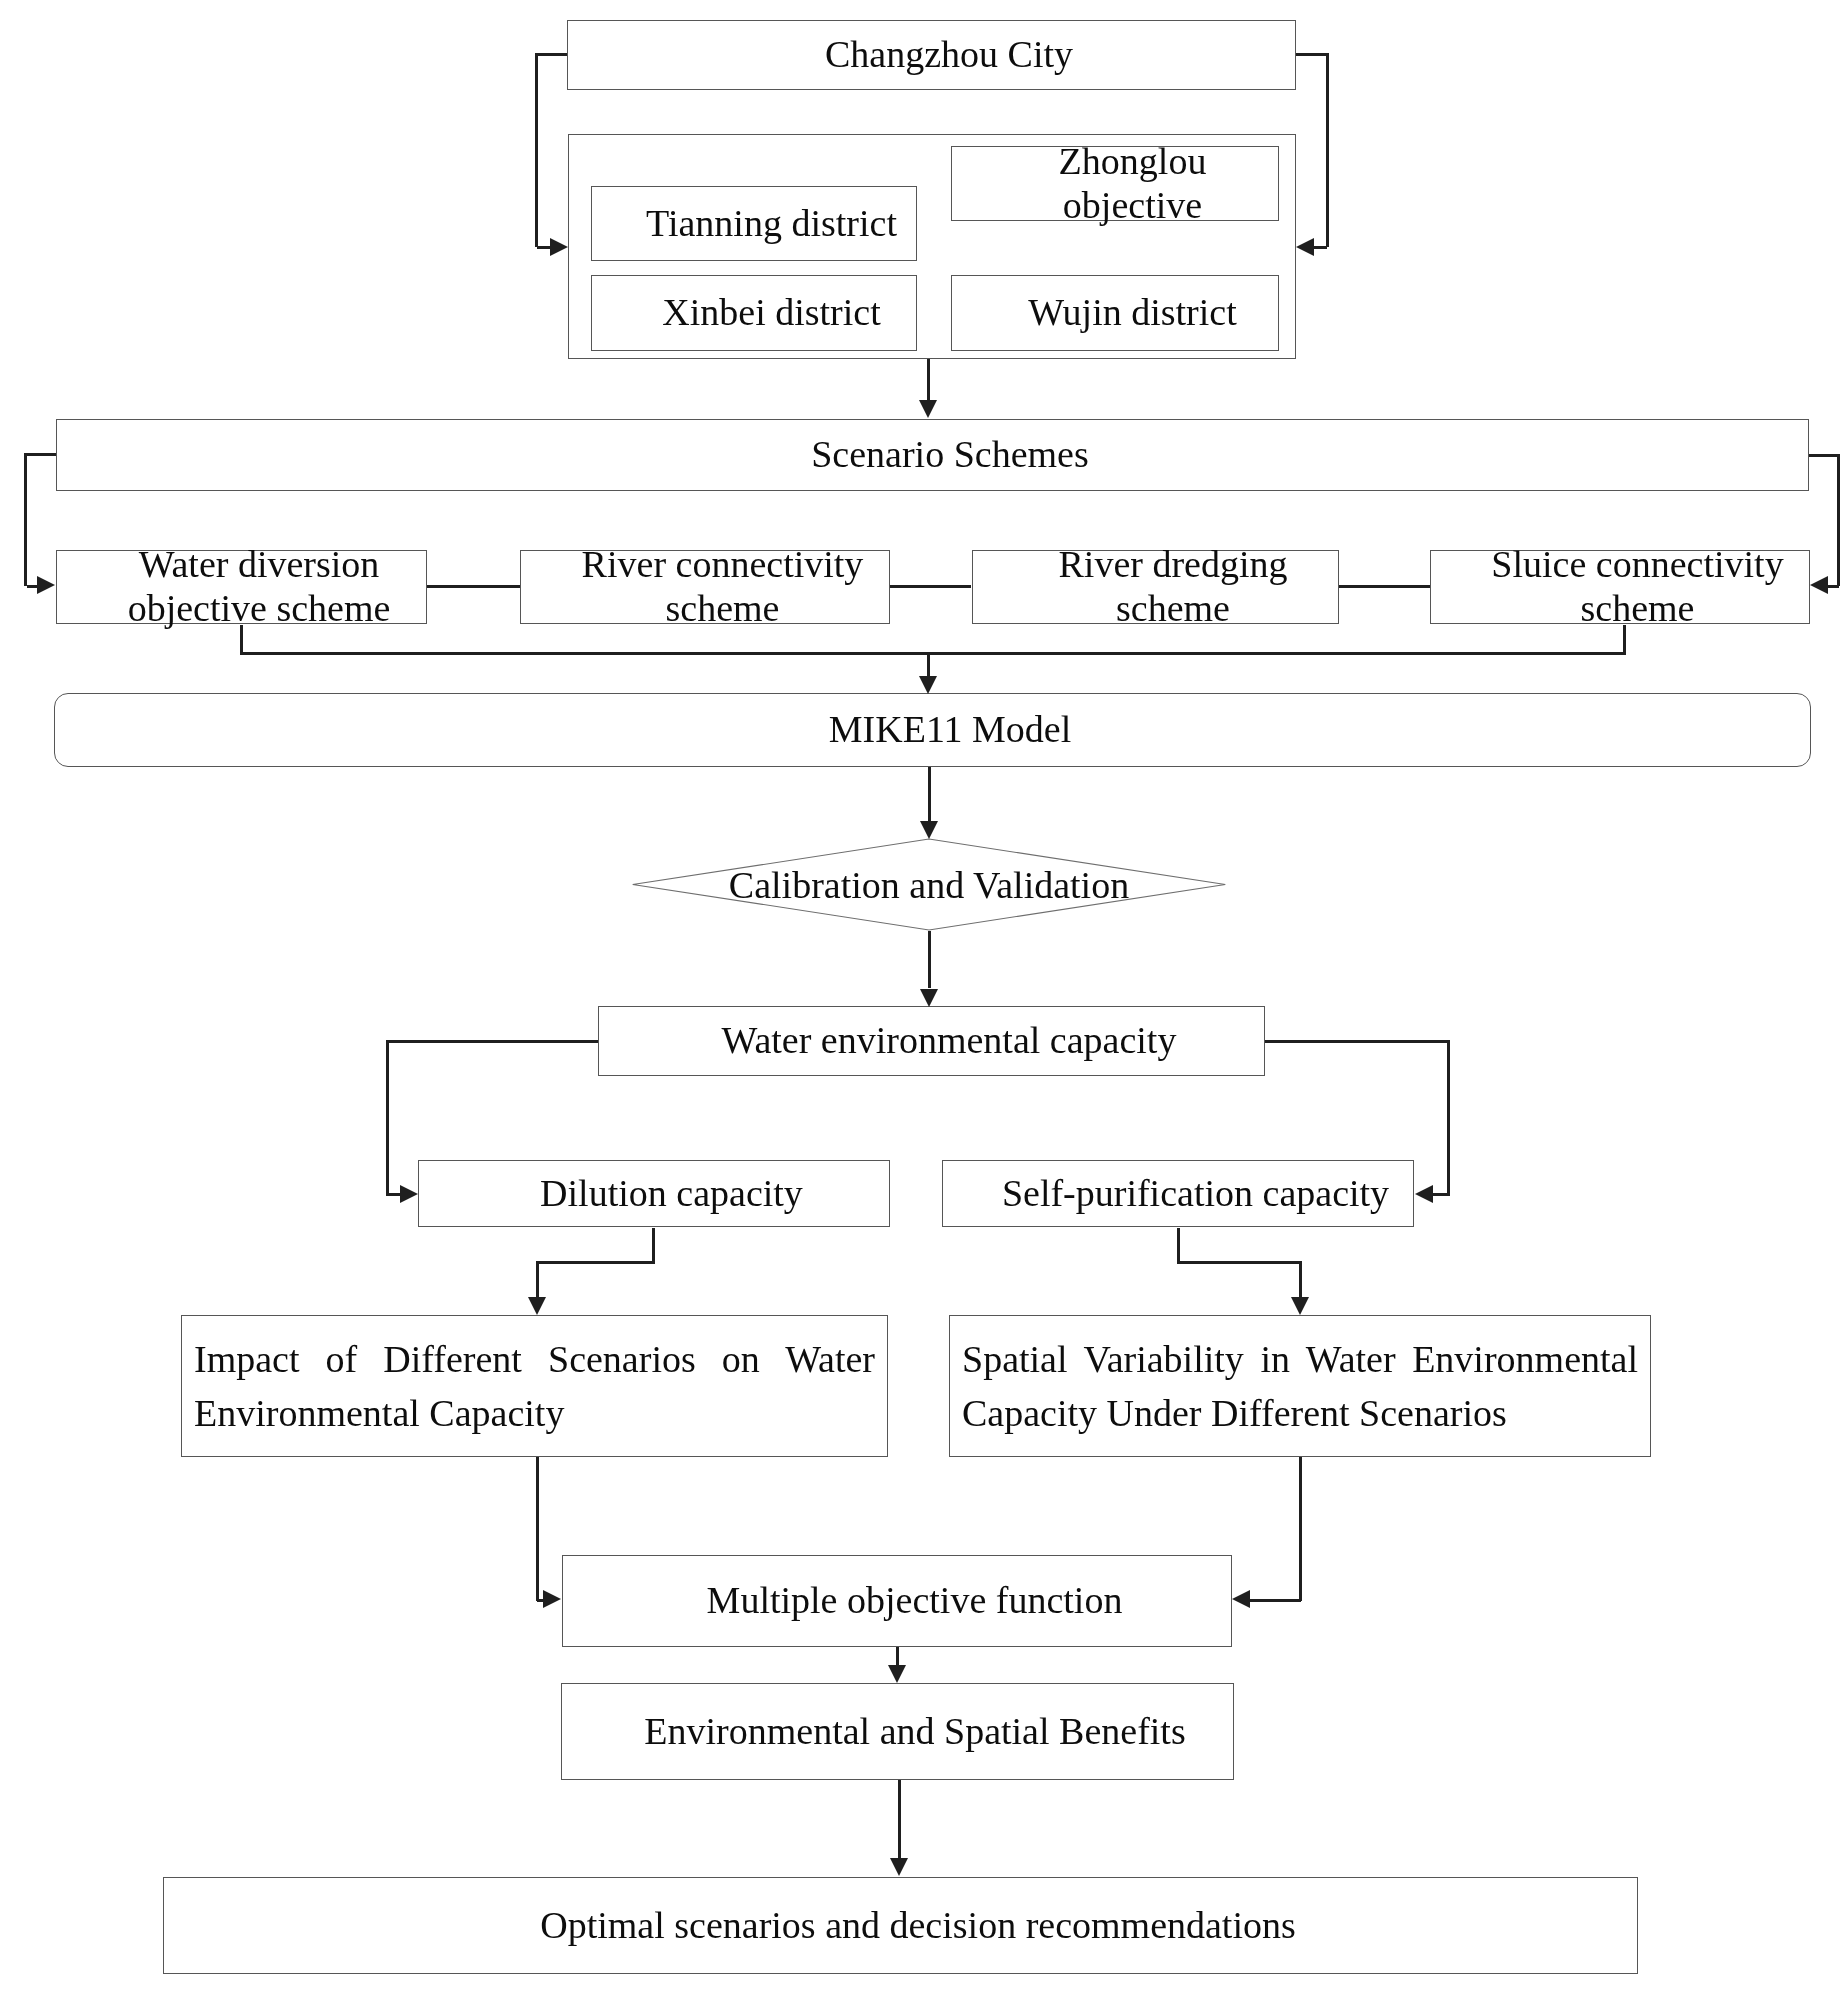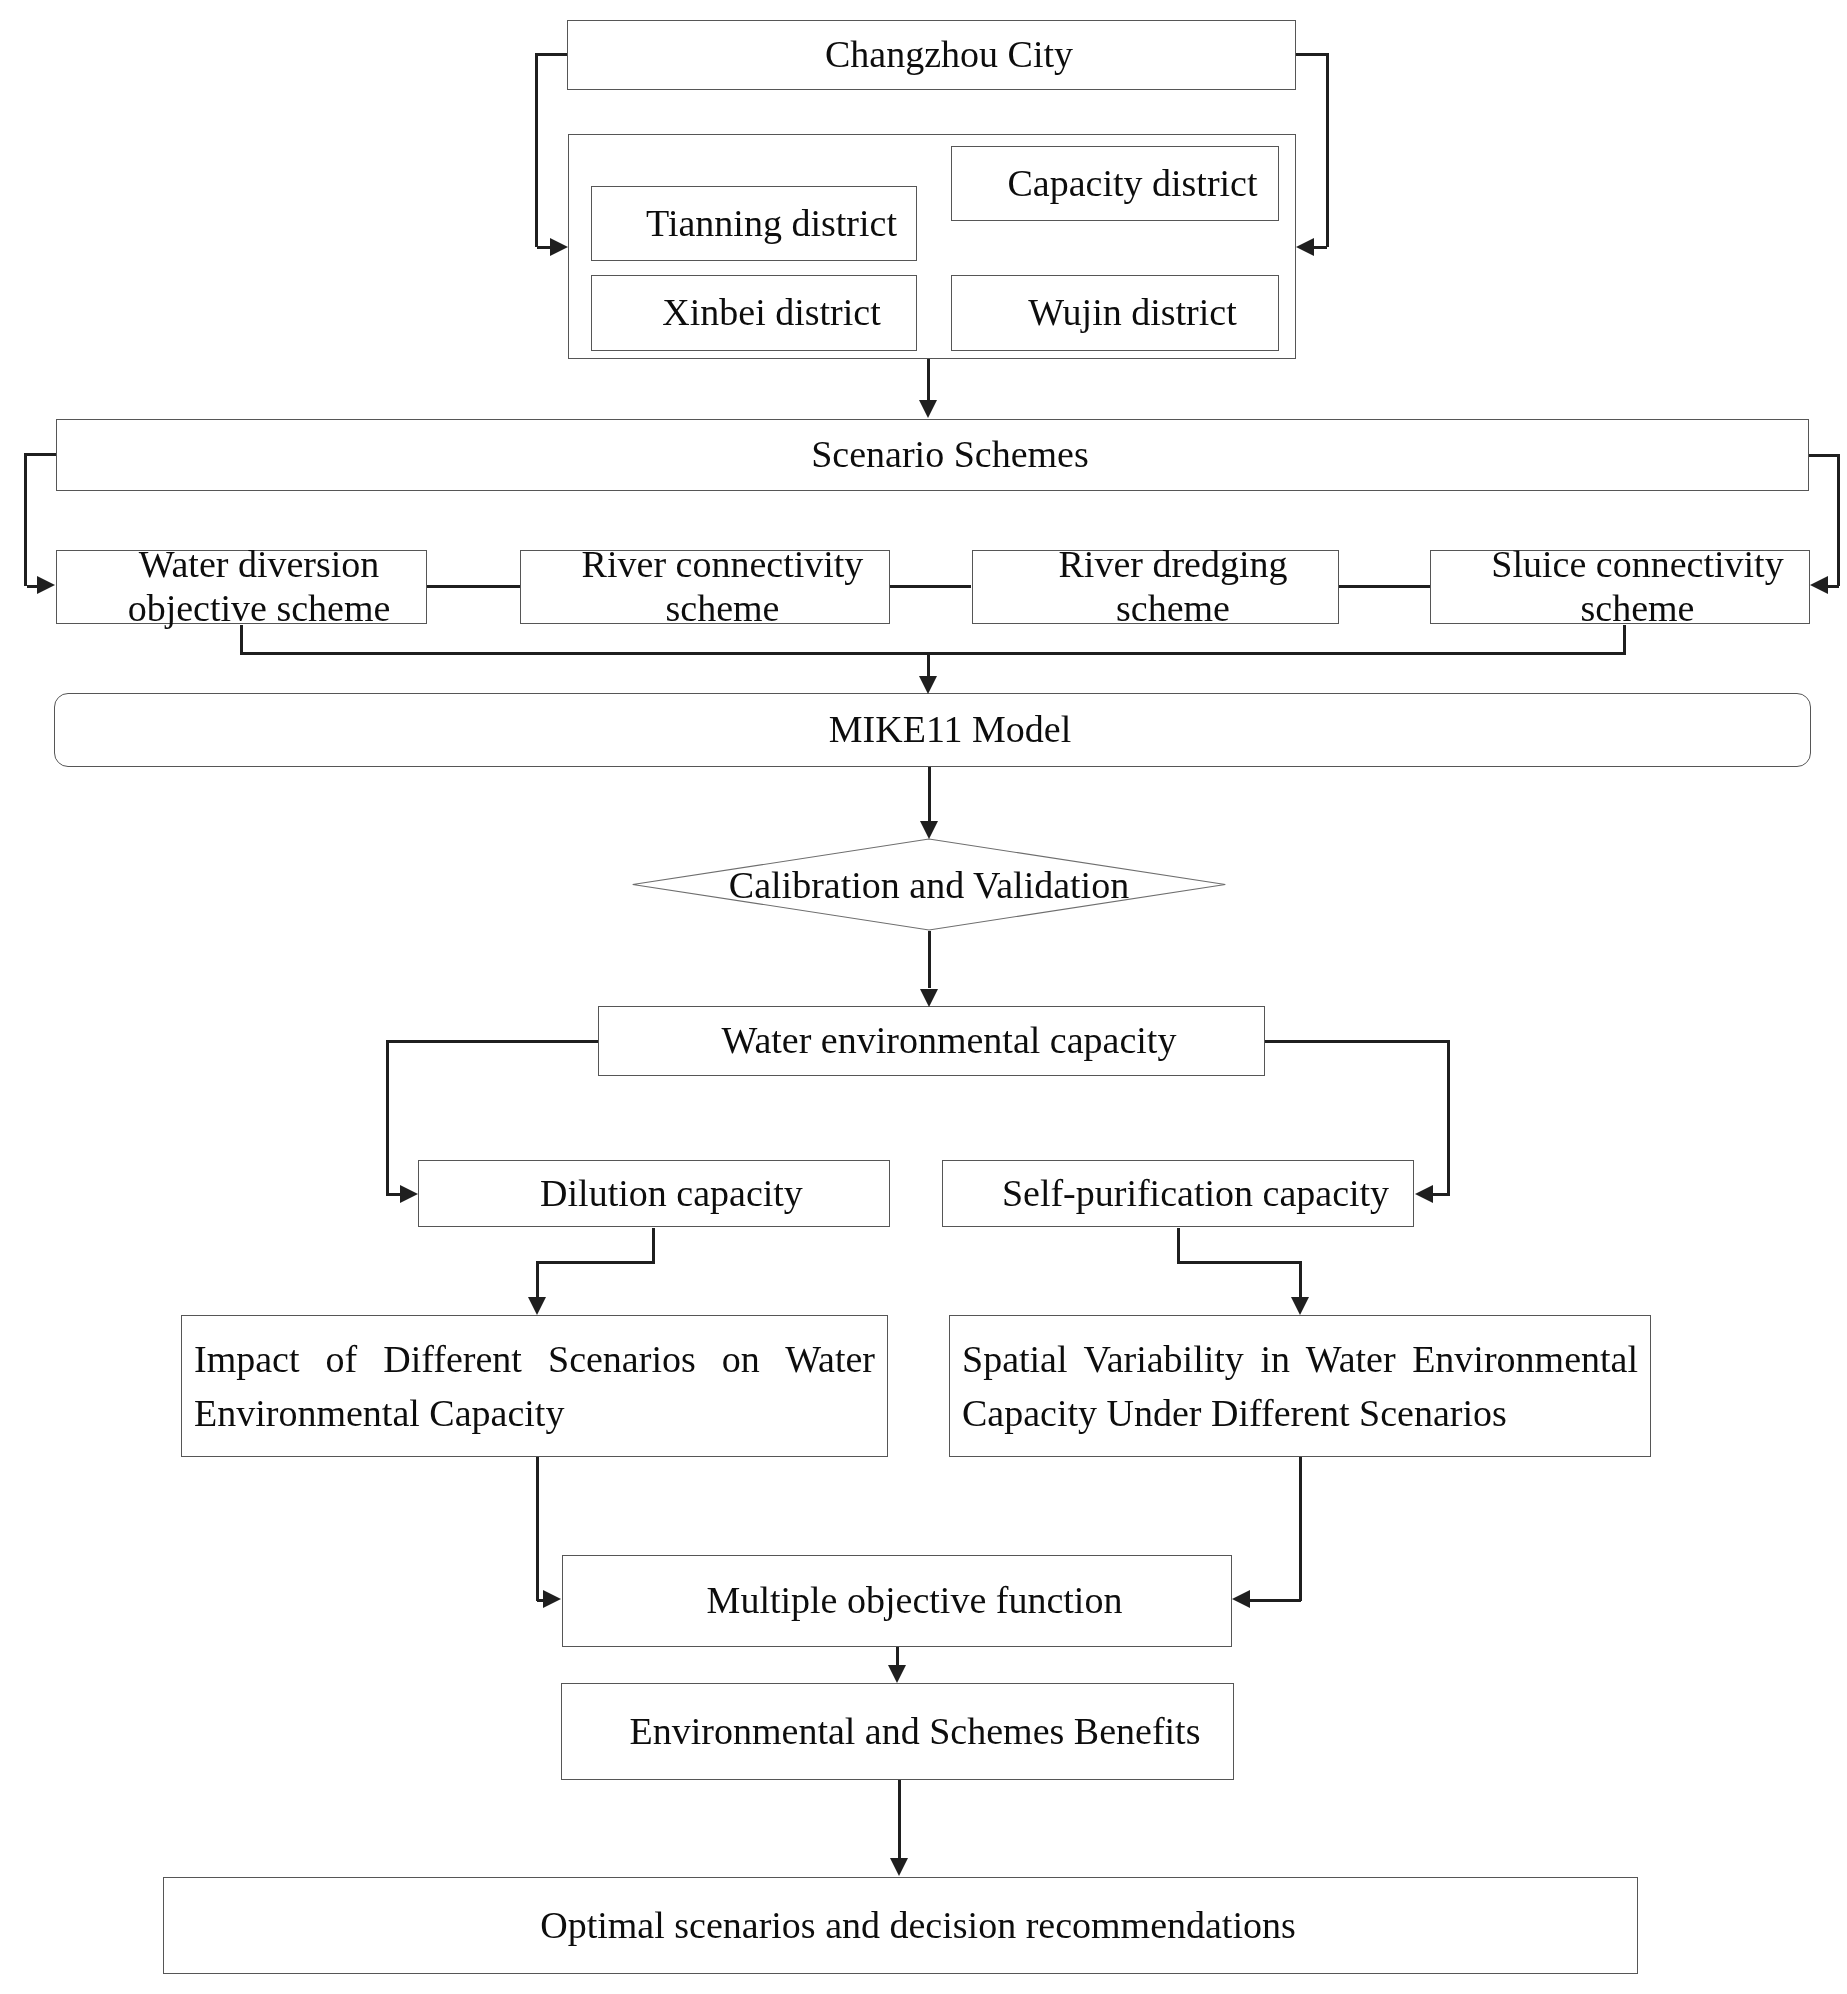--- a/index.html
+++ b/index.html
@@ -104,21 +104,21 @@
   <div class="node" style="left:567px;top:19.5px;width:729px;height:70px;">
     <span class="ln">Changzhou City</span>
   </div>
 
   <div class="container-box" style="left:568px;top:134px;width:728px;height:225px;"></div>
 
   <div class="node" style="left:591px;top:146px;width:326px;height:75px;margin-top:40px;">
     <span class="ln">Tianning district</span>
   </div>
   <div class="node" style="left:951px;top:146px;width:328px;height:75px;">
-    <span class="ln">Capacity district</span>
+    <span class="ln">Zhonglou objective</span>
   </div>
   <div class="node" style="left:591px;top:275px;width:326px;height:76px;">
     <span class="ln">Xinbei district</span>
   </div>
   <div class="node" style="left:951px;top:275px;width:328px;height:76px;">
     <span class="ln">Wujin district</span>
   </div>
 
   <div class="node" style="left:56px;top:419px;width:1753px;height:72px;">
     <span class="ln">Scenario Schemes</span>
@@ -170,21 +170,21 @@
   <div class="node justify-box" style="left:949px;top:1315px;width:702px;height:142px;">
     <div class="jl1 ln">Spatial Variability in Water Environmental</div>
     <div class="jl2 ln">Capacity Under Different Scenarios</div>
   </div>
 
   <div class="node" style="left:562px;top:1555px;width:670px;height:92px;">
     <span class="ln">Multiple objective function</span>
   </div>
 
   <div class="node" style="left:561px;top:1683px;width:673px;height:97px;">
-    <span class="ln">Environmental and Schemes Benefits</span>
+    <span class="ln">Environmental and Spatial Benefits</span>
   </div>
 
   <div class="node" style="left:163px;top:1877px;width:1475px;height:97px;">
     <span class="ln">Optimal scenarios and decision recommendations</span>
   </div>
 
   <div class="arr arr-r" style="left:550px;top:238px;"></div>
   <div class="arr arr-l" style="left:1296px;top:238px;"></div>
   <div class="arr arr-d" style="left:919px;top:400px;"></div>
   <div class="arr arr-r" style="left:37px;top:576px;"></div>

